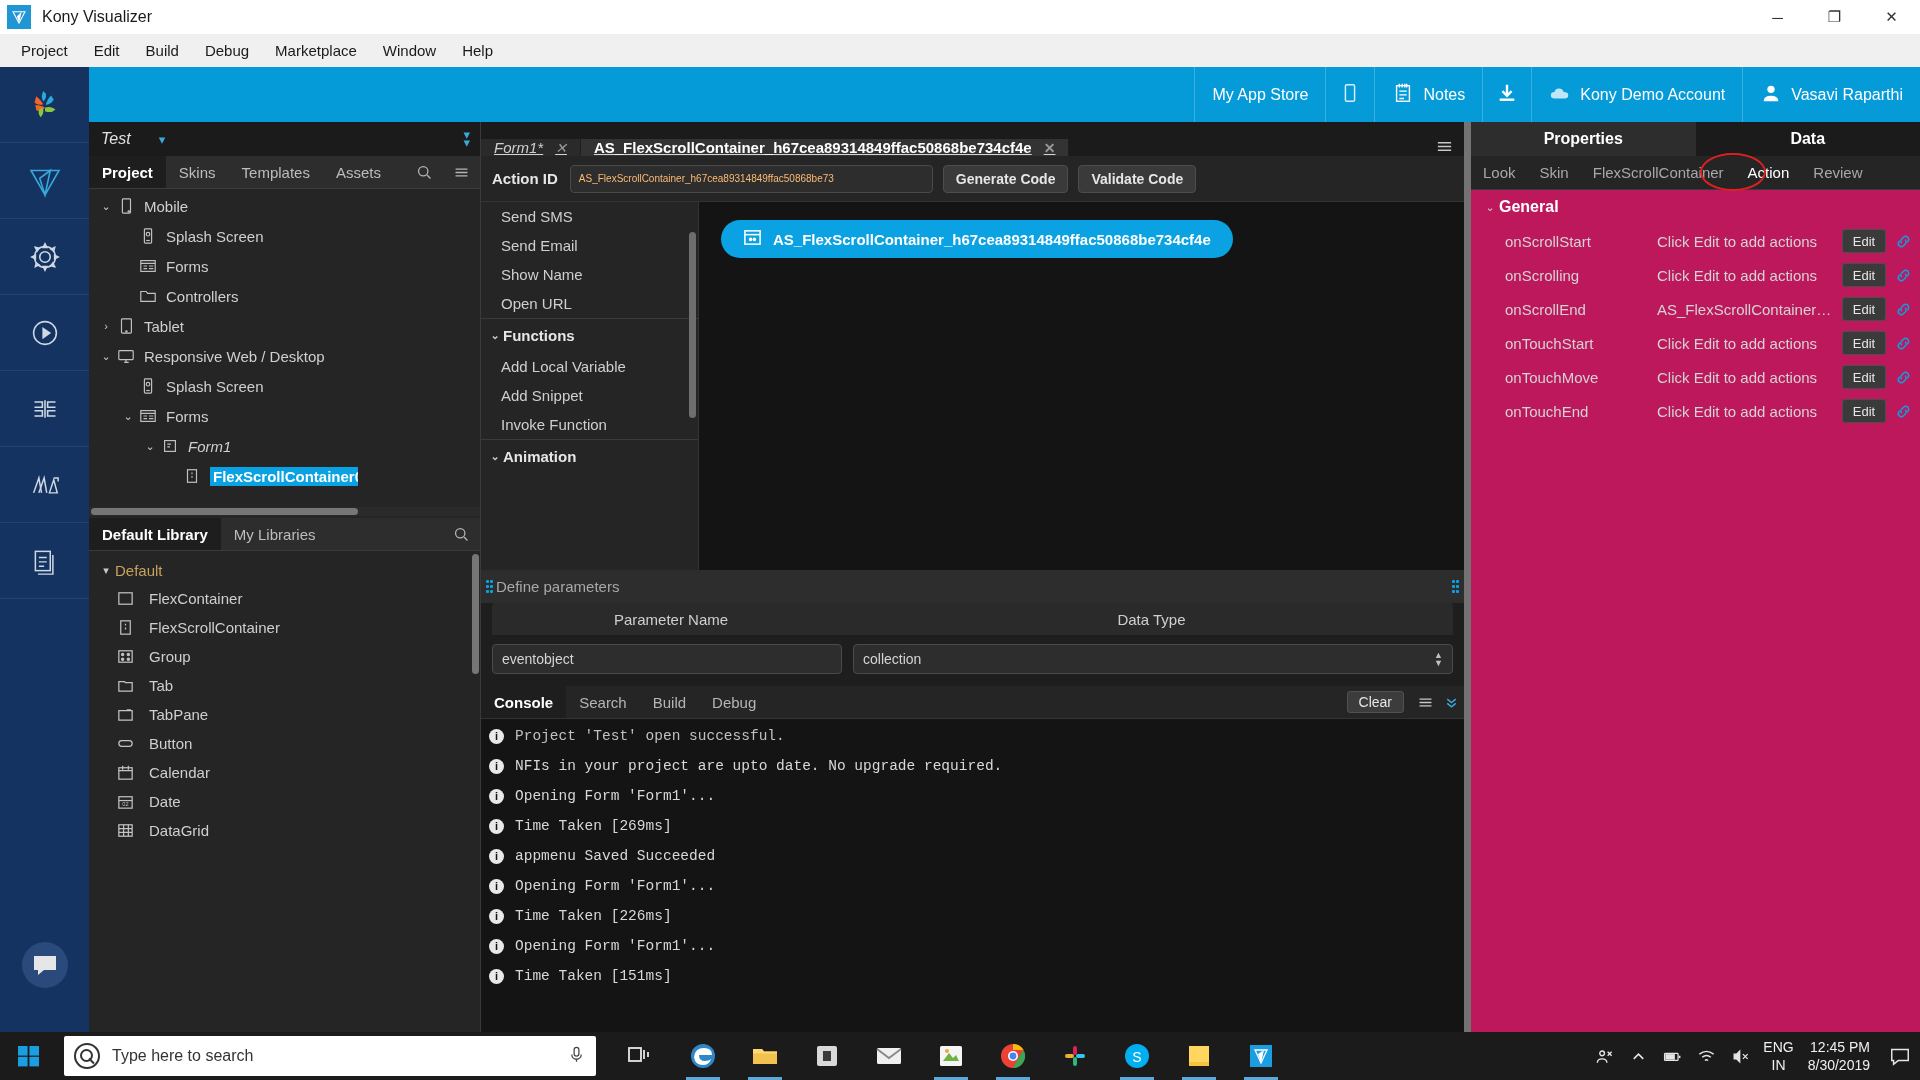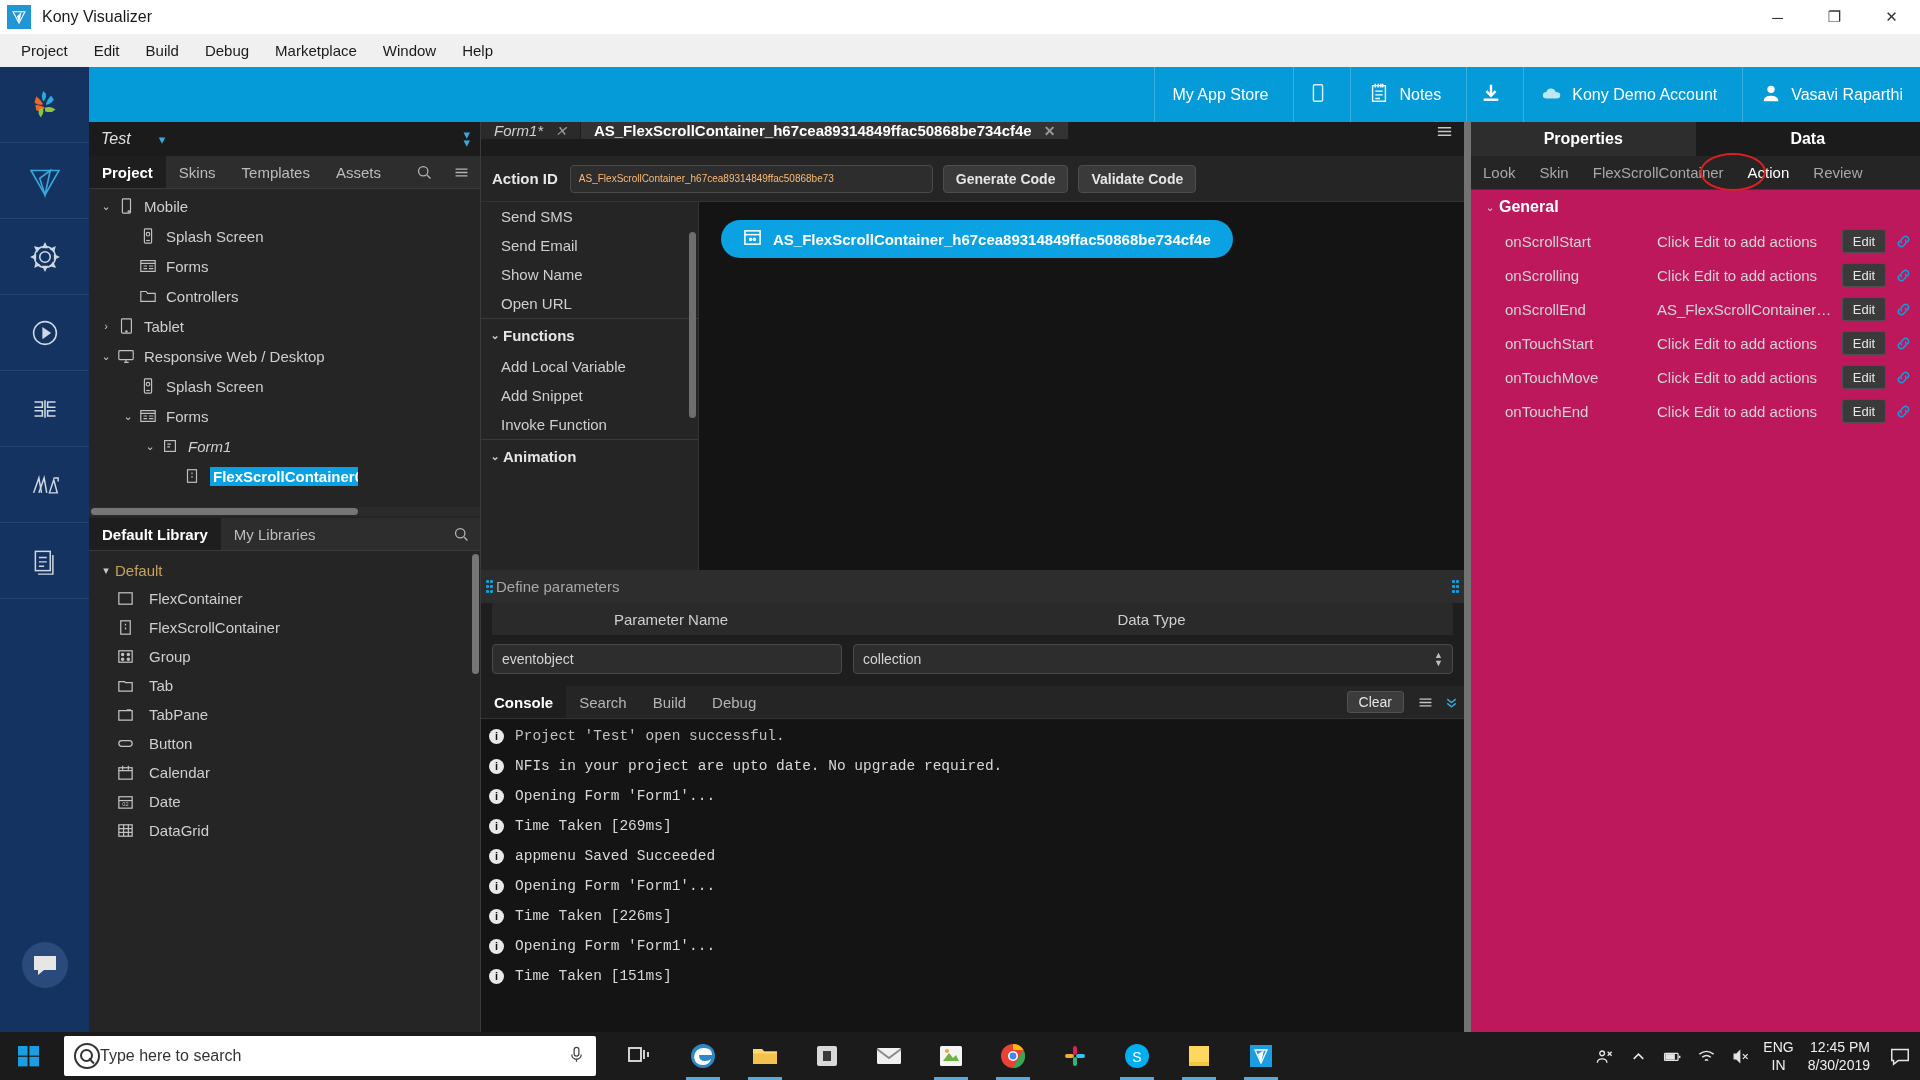--- a/index.html
+++ b/index.html
@@ -31,21 +31,21 @@
   .rail { position:absolute; left:0; top:67px; width:89px; bottom:48px; background:#153360; }
   .rail-item { height:76px; display:flex; align-items:center; justify-content:center;
     border-bottom:1px solid #24426e; }
   .rail-item svg { width:42px; height:42px; }
   .rail-bubble { position:absolute; left:22px; bottom:44px; width:46px; height:46px;
     border-radius:50%; background:#2a4a7c; display:flex; align-items:center; justify-content:center; }
   .rail-bubble svg { width:28px; height:28px; }
 
   
   .bluebar { position:absolute; left:89px; top:67px; right:0; height:55px; background:#049bd8;
-    display:flex; align-items:stretch; justify-content:flex-end;gap:8px; }
+    display:flex; align-items:stretch; justify-content:flex-end; }
   .bb-cell { display:flex; align-items:center; gap:9px; padding:0 17px;
     border-left:1px solid #37b0e0; color:#ffffff; font-size:16px; white-space:nowrap; }
   .bb-cell svg { width:22px; height:22px; flex:none; }
   .bb-cell.narrow { padding:0 13px; }
 
   
   .leftpanel { position:absolute; left:89px; top:122px; width:392px; bottom:48px;
     background:#252526; border-right:1px solid #3a3a3a; }
   .proj-head { height:34px; background:#1b1b1c; display:flex; align-items:center;
     padding:0 12px; position:relative;gap:20px; }
@@ -90,21 +90,21 @@
     font-size:15px; color:#cfcfcf; }
   .libitem .lico { width:21px; height:19px; margin-right:13px; flex:none;
     display:flex; align-items:center; justify-content:center; }
   .libitem .lico svg { width:19px; height:19px; }
   .libscroll { position:absolute; right:1px; top:432px; width:7px; height:120px;
     background:#767676; border-radius:4px; }
 
   
   .center { position:absolute; left:481px; top:122px; right:456px; bottom:48px; background:#1e1e1e; }
 
-  .edtabs { height:34px; background:#1b1b1c; display:flex; align-items:flex-start; }
+  .edtabs { height:34px; background:#1b1b1c; display:flex; align-items:flex-end;text-decoration:underline; }
   .edtab { display:flex; align-items:center; padding:0 13px; font-size:15px; color:#cfcfcf;
     background:#2a2a2b; border-right:1px solid #1e1e1e; }
   .edtab .x { margin-left:12px; color:#9a9a9a; font-size:14px; }
   .edtab.italic { font-style:italic; }
   .edtab.active { background:#333334; color:#ffffff; font-weight:bold; }
   .edtabs .spacer { flex:1; background:#1b1b1c; }
   .edtabs .ham { width:40px; display:flex; align-items:center; justify-content:center;
     color:#c8c8c8; }
 
   .actionbar { height:46px; background:#252526; display:flex; align-items:center;
@@ -204,21 +204,21 @@
   .startbtn { width:58px; height:48px; display:flex; align-items:center; justify-content:center; }
   .startbtn svg { width:24px; height:24px; }
   .searchbox { width:532px; height:40px; margin-left:6px; background:#ffffff; border-radius:2px;
     display:flex; align-items:center; padding:0 10px; }
   .searchbox .sc { width:26px; height:26px; border:2px solid #333; border-radius:50%; position:relative;
      display:flex; align-items:center; justify-content:center; flex:none;}
   .searchbox .sc:after { content:""; position:absolute; width:9px; height:9px; border:2px solid #333;
      border-radius:50%; left:4px; top:4px;}
   .searchbox .sc:before { content:""; position:absolute; width:7px; height:2px; background:#333;
      transform:rotate(45deg); right:3px; bottom:5px;}
-  .searchbox .stext { color:#333; font-size:16px; }
+  .searchbox .stext { margin-left:12px; color:#333; font-size:16px; }
   .searchbox .mic { margin-left:auto; }
   .tb-icons { display:flex; align-items:center; margin-left:14px; gap:0; }
   .tbi { width:62px; height:48px; display:flex; align-items:center; justify-content:center;
     position:relative; }
   .tbi svg { width:30px; height:30px; }
   .tbi.running:after { content:""; position:absolute; bottom:0; left:14px; width:34px; height:3px;
     background:#5aa9dd; }
   .tray { margin-left:auto; display:flex; align-items:center; height:48px; }
   .tray .ti { width:34px; display:flex; align-items:center; justify-content:center; color:#e6e6e6; }
   .tray .ti svg { width:19px; height:19px; }

